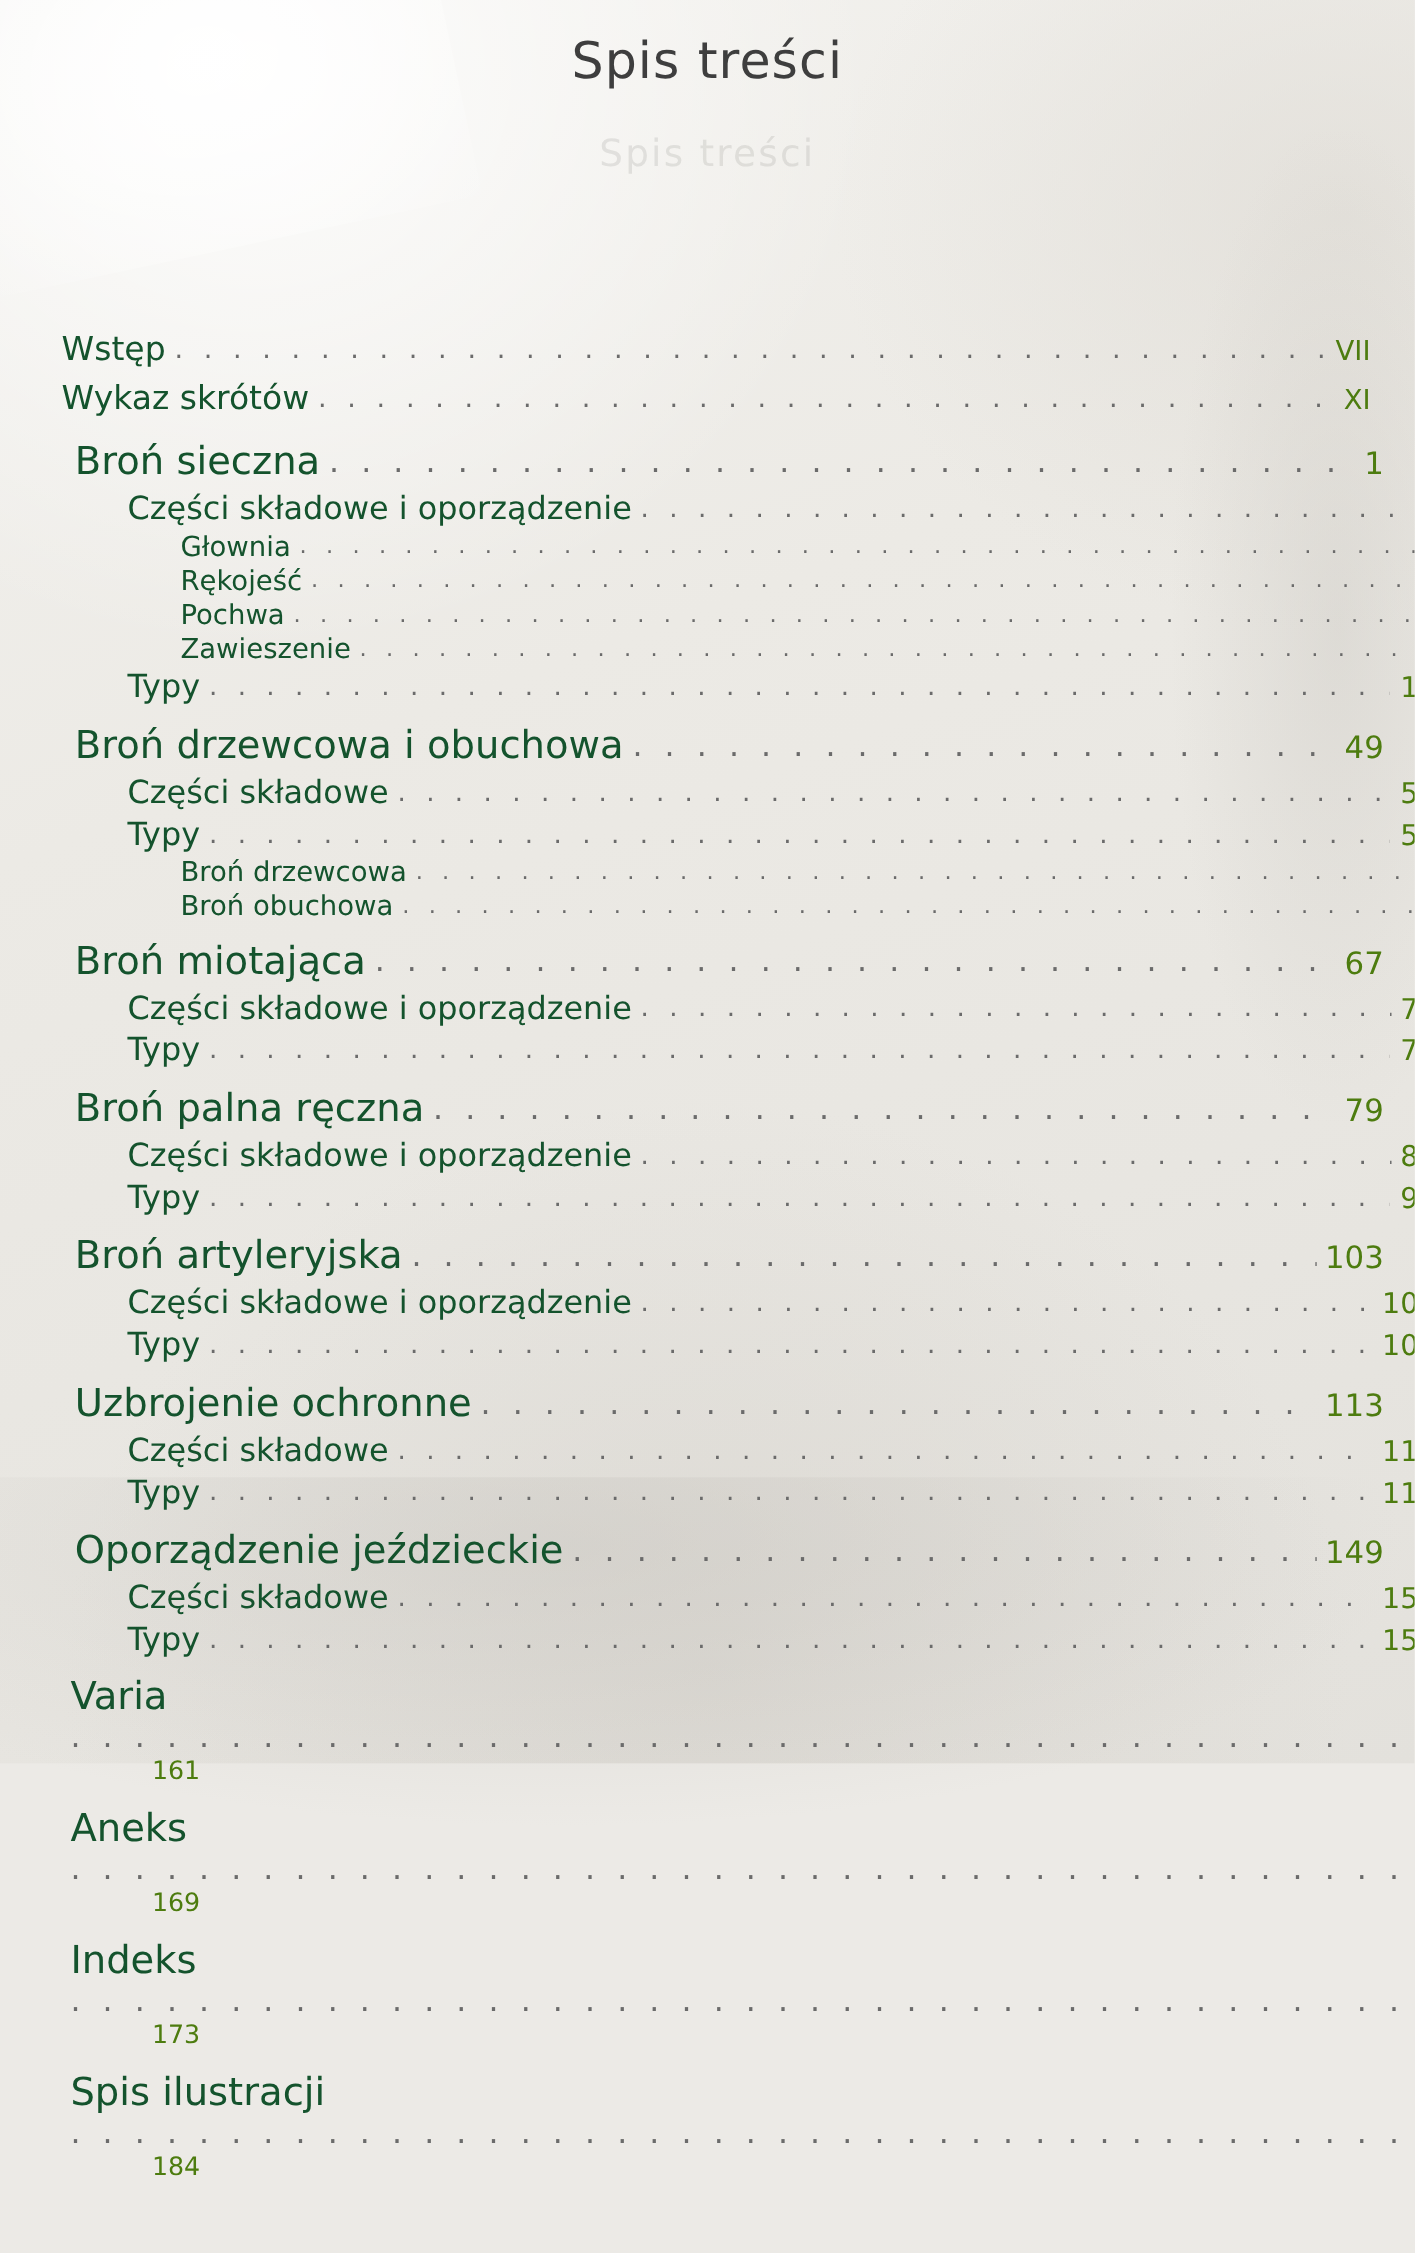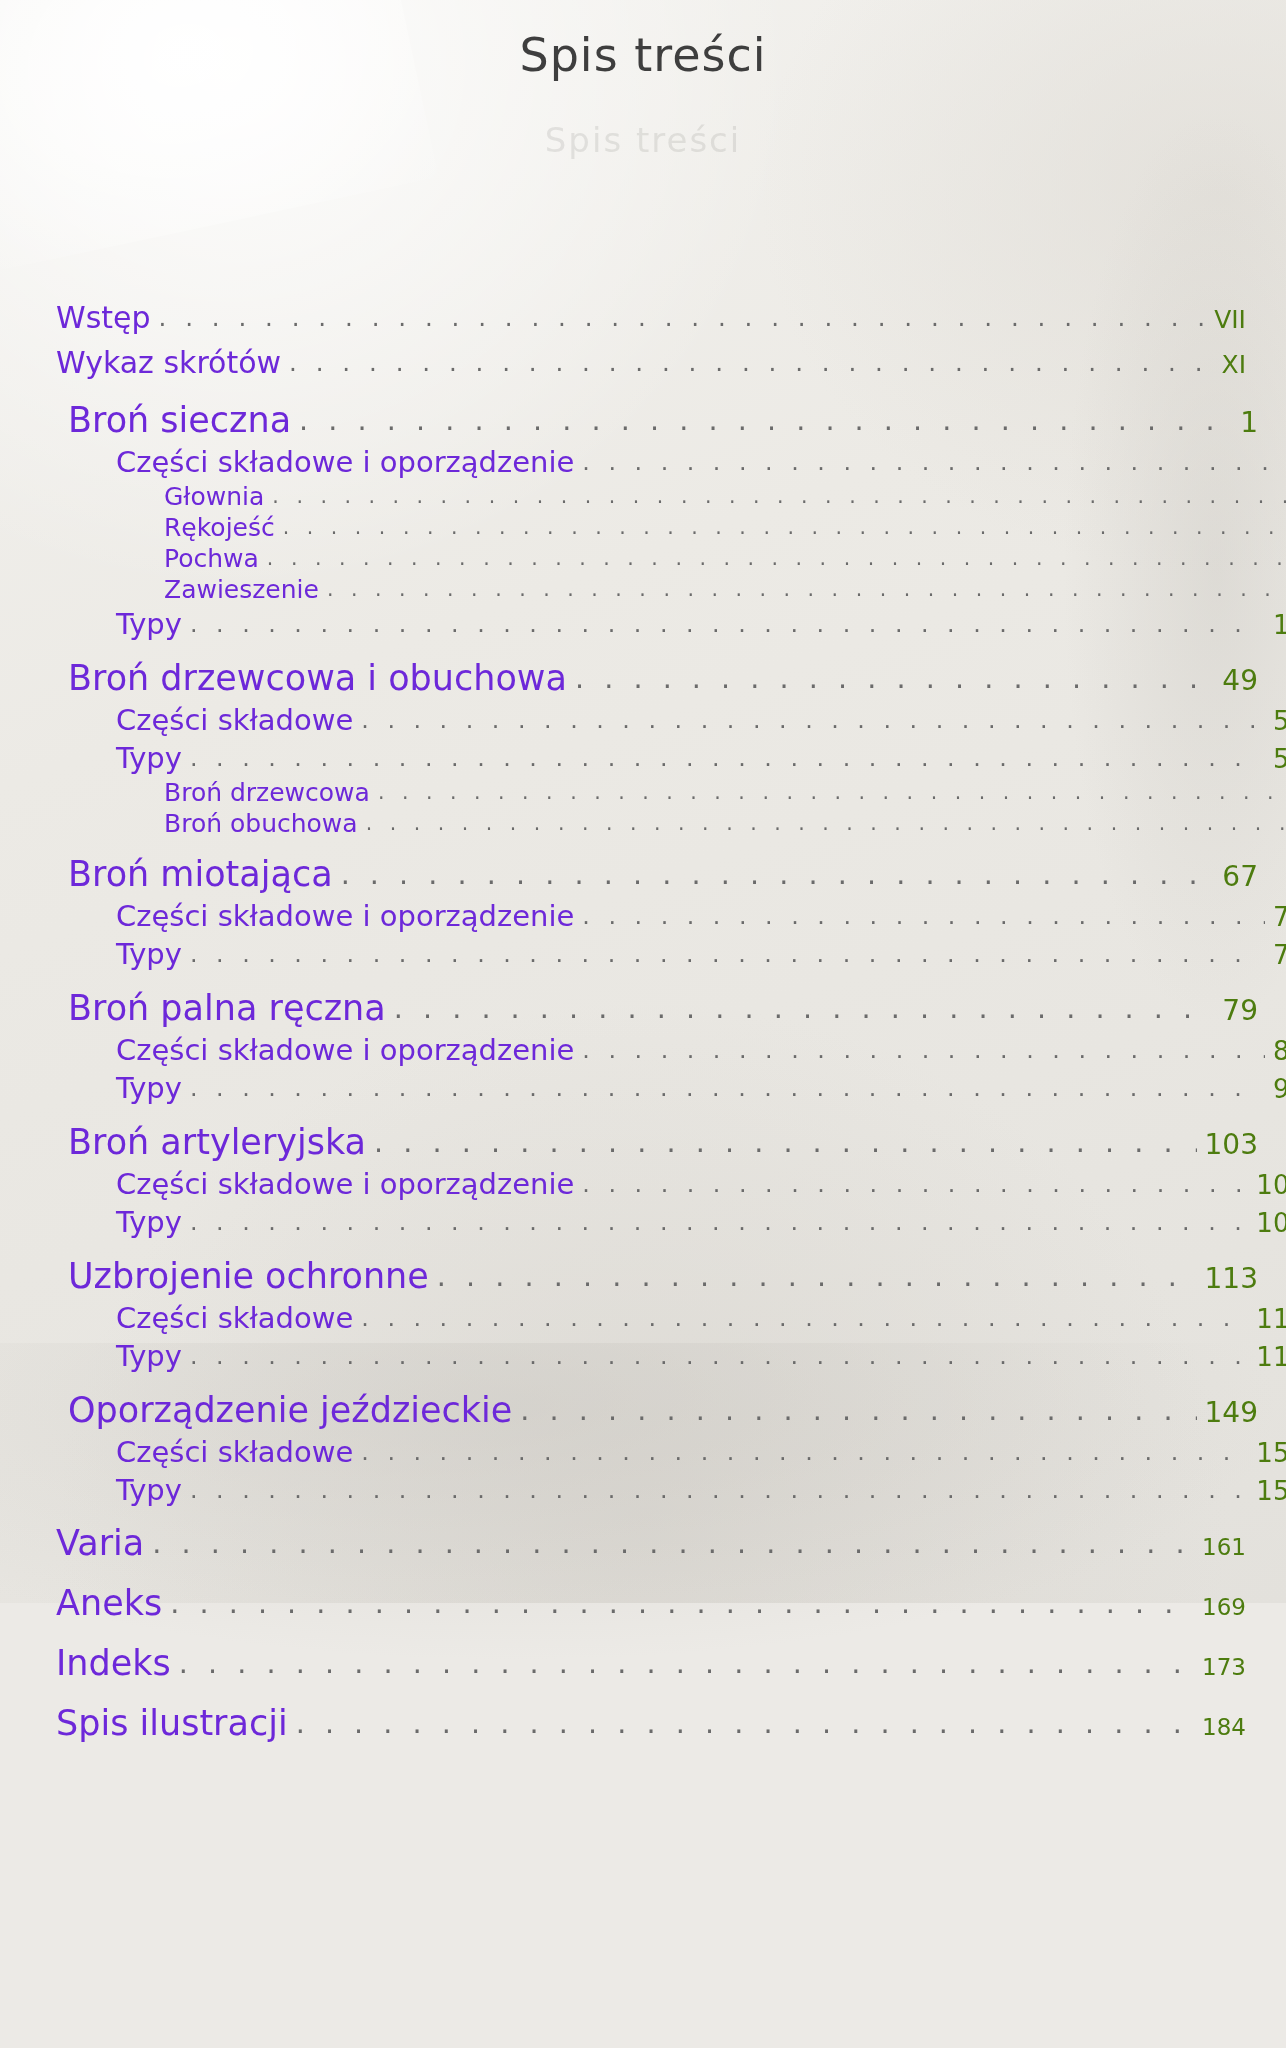--- a/index.html
+++ b/index.html
@@ -81,21 +81,21 @@
     width: 1190px;
   }
 
   .entry {
     display: flex;
     align-items: baseline;
     width: 100%;
   }
   .entry .label {
     white-space: nowrap;
-    color: #6d28d9;
+    color: #14532d;
   }
   .entry .dots {
     flex: 1 1 auto;
     margin: 0 8px;
     overflow: hidden;
     white-space: nowrap;
     color: #6b6b6b;
     letter-spacing: 5.5px;
     font-size: 0.82em;
     position: relative;
@@ -132,20 +132,21 @@
   .lvl-3 {
     font-size: 25px;
     padding: 1px 0 1px 0;
     margin-left: 108px;
   }
 
   .lvl-back {
     font-size: 35px;
     padding: 14px 0 6px 0;
     margin-left: 0;
+    flex-direction: column;
   }
   .lvl-back .page-no { width: 118px; font-size: 23px; }
   .gap-small { margin-top: 6px; }
 </style>
 </head>
 <body>
 
 <div class="page">
   <div class="paper"></div>
   <div class="smudge-tl"></div>

